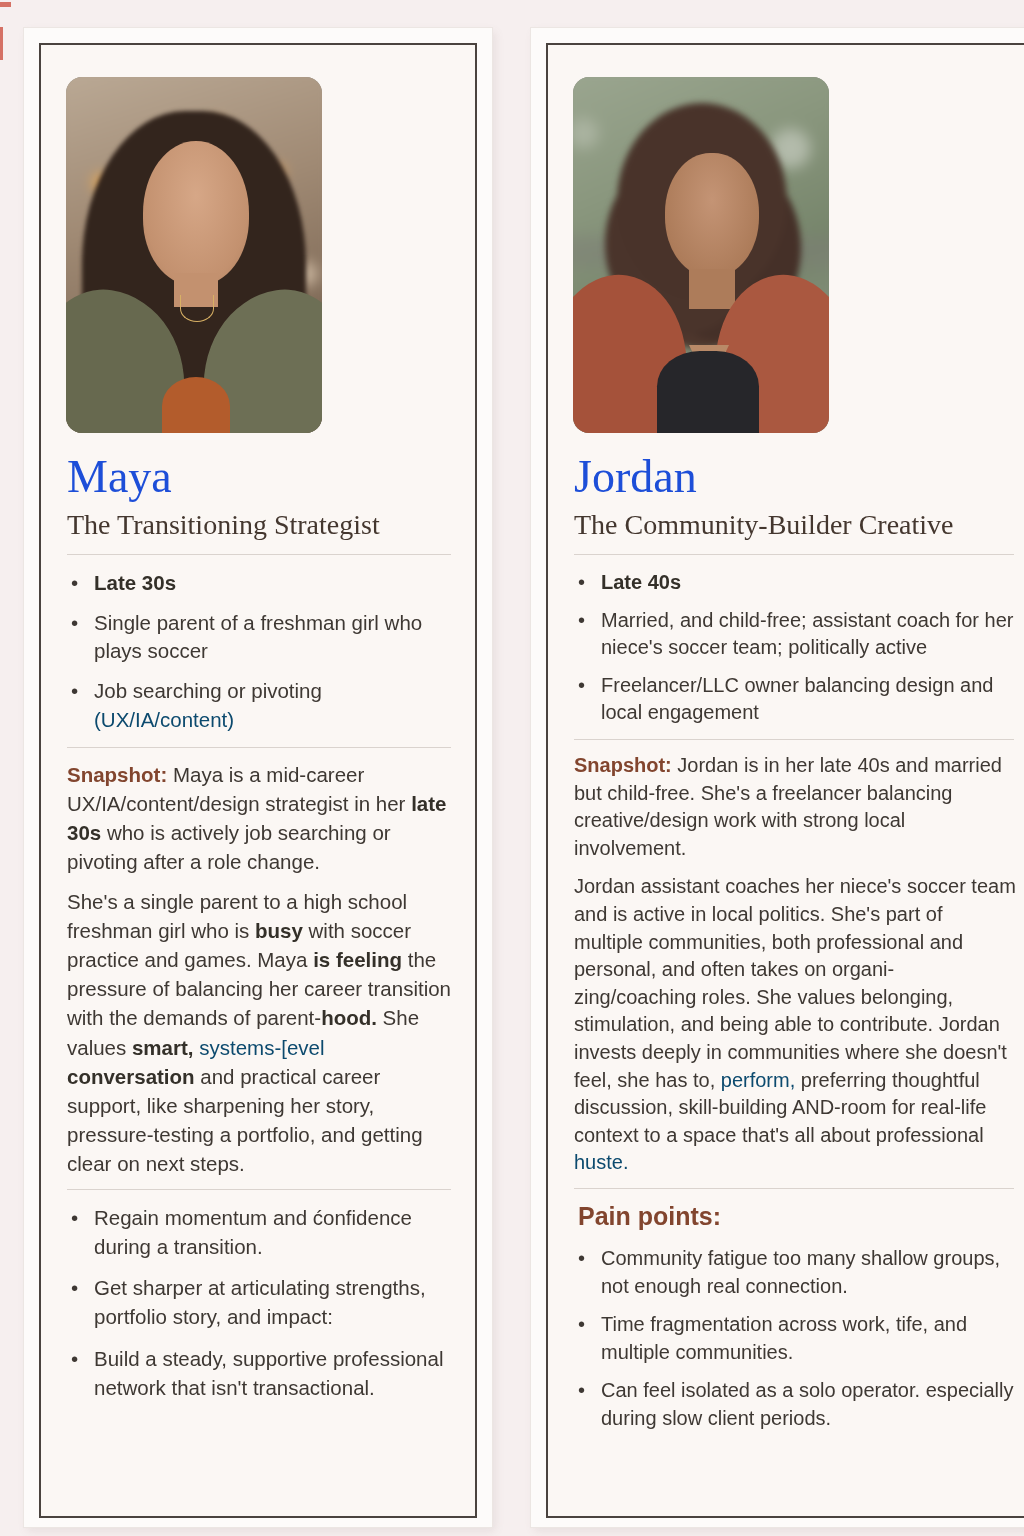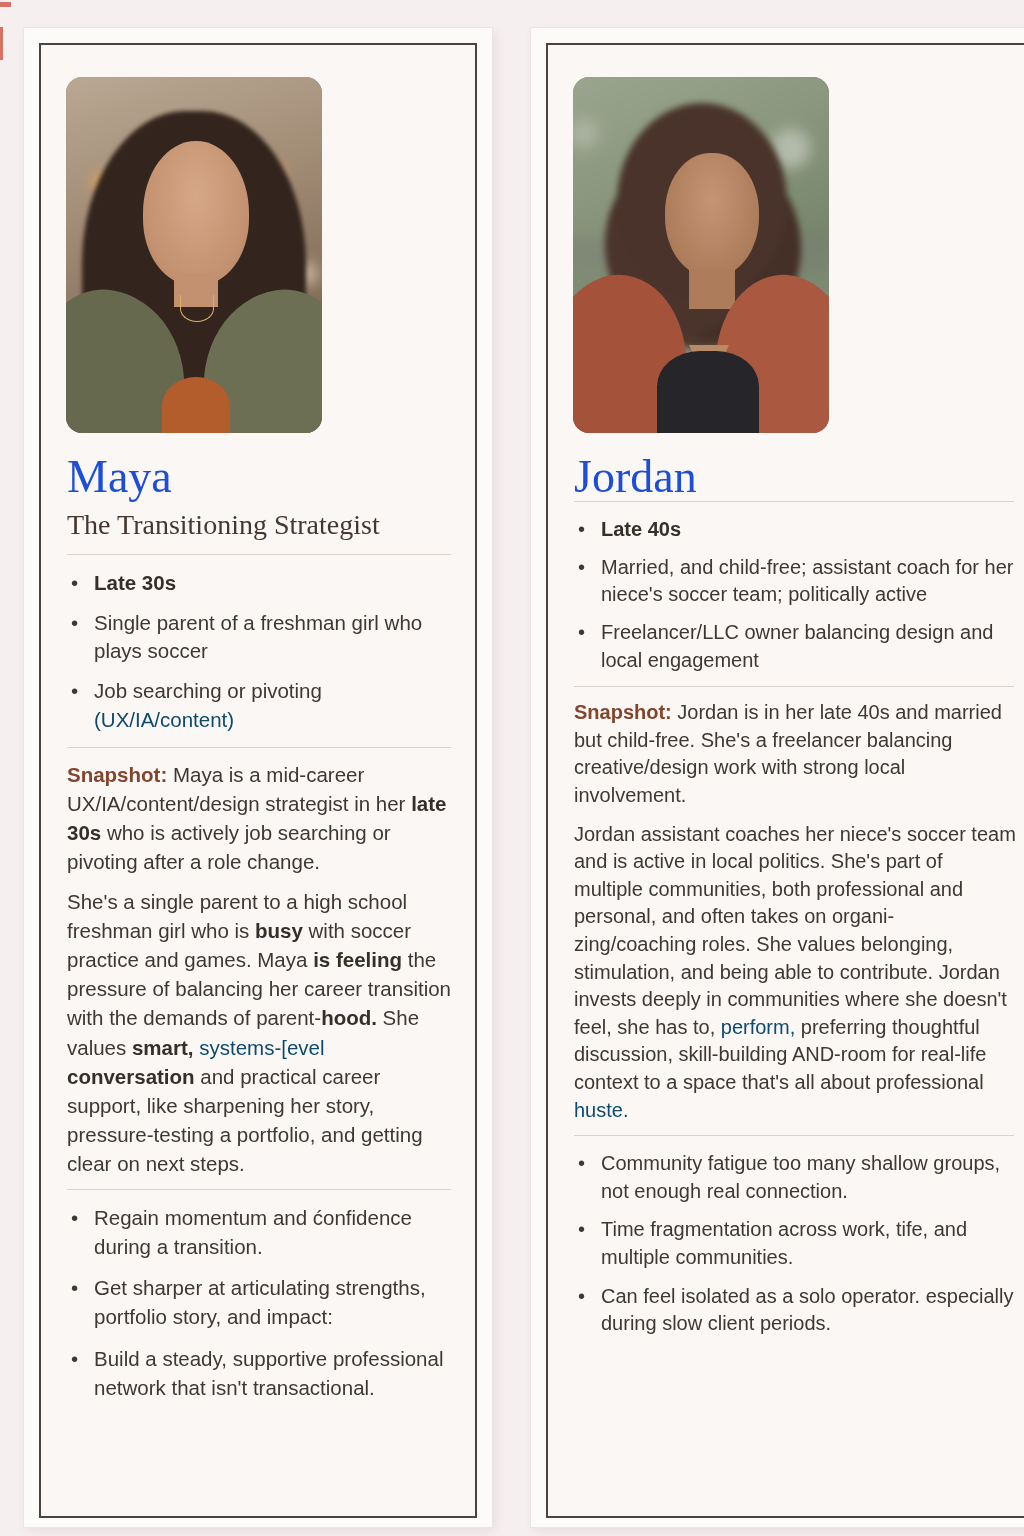--- a/index.html
+++ b/index.html
@@ -177,20 +177,21 @@
       <div class="hair"></div>
       <div class="face"></div>
       <div class="neck"></div>
       <div class="shirt-l"></div>
       <div class="shirt-r"></div>
       <div class="vskin"></div>
       <div class="tee"></div>
     </div>
 
     <h1 class="name">Jordan</h1>
+    <h2 class="subtitle">The Community-Builder Creative</h2>
     <hr class="rule">
 
     <ul class="blist facts">
         <li>
           <span class="marker">•</span>
           <span class="li-body"><span class="b">Late 40s</span></span>
         </li>
         <li>
           <span class="marker">•</span>
           <span class="li-body"><span>Married, and child-free; assistant coach for her niece's soccer team; politically active</span></span>
@@ -201,20 +202,21 @@
         </li>
       </ul>
     <hr class="rule">
 
     <div class="snap">
         <p><span class="label">Snapshot:</span><span> Jordan is in her late 40s and married but child-free. She's a freelancer balancing creative/design work with strong local involvement.</span></p>
         <p><span>Jordan assistant coaches her niece's soccer team and is active in local politics. She's part of multiple communities, both professional and personal, and often takes on organi-zing/coaching roles. She values belonging, stimulation, and being able to contribute. Jordan invests deeply in communities where she doesn't feel, she has to, </span><span class="g">perform,</span><span> preferring thoughtful discussion, skill-building AND-room for real-life context to a space that's all about professional </span><span class="g">huste.</span></p>
       </div>
     <hr class="rule">
 
+    <h3 class="section-label">Pain points:</h3>
     <ul class="blist sect">
         <li>
           <span class="marker">•</span>
           <span class="li-body"><span>Community fatigue too many shallow groups, not enough real connection.</span></span>
         </li>
         <li>
           <span class="marker">•</span>
           <span class="li-body"><span>Time fragmentation across work, tife, and multiple communities.</span></span>
         </li>
         <li>

